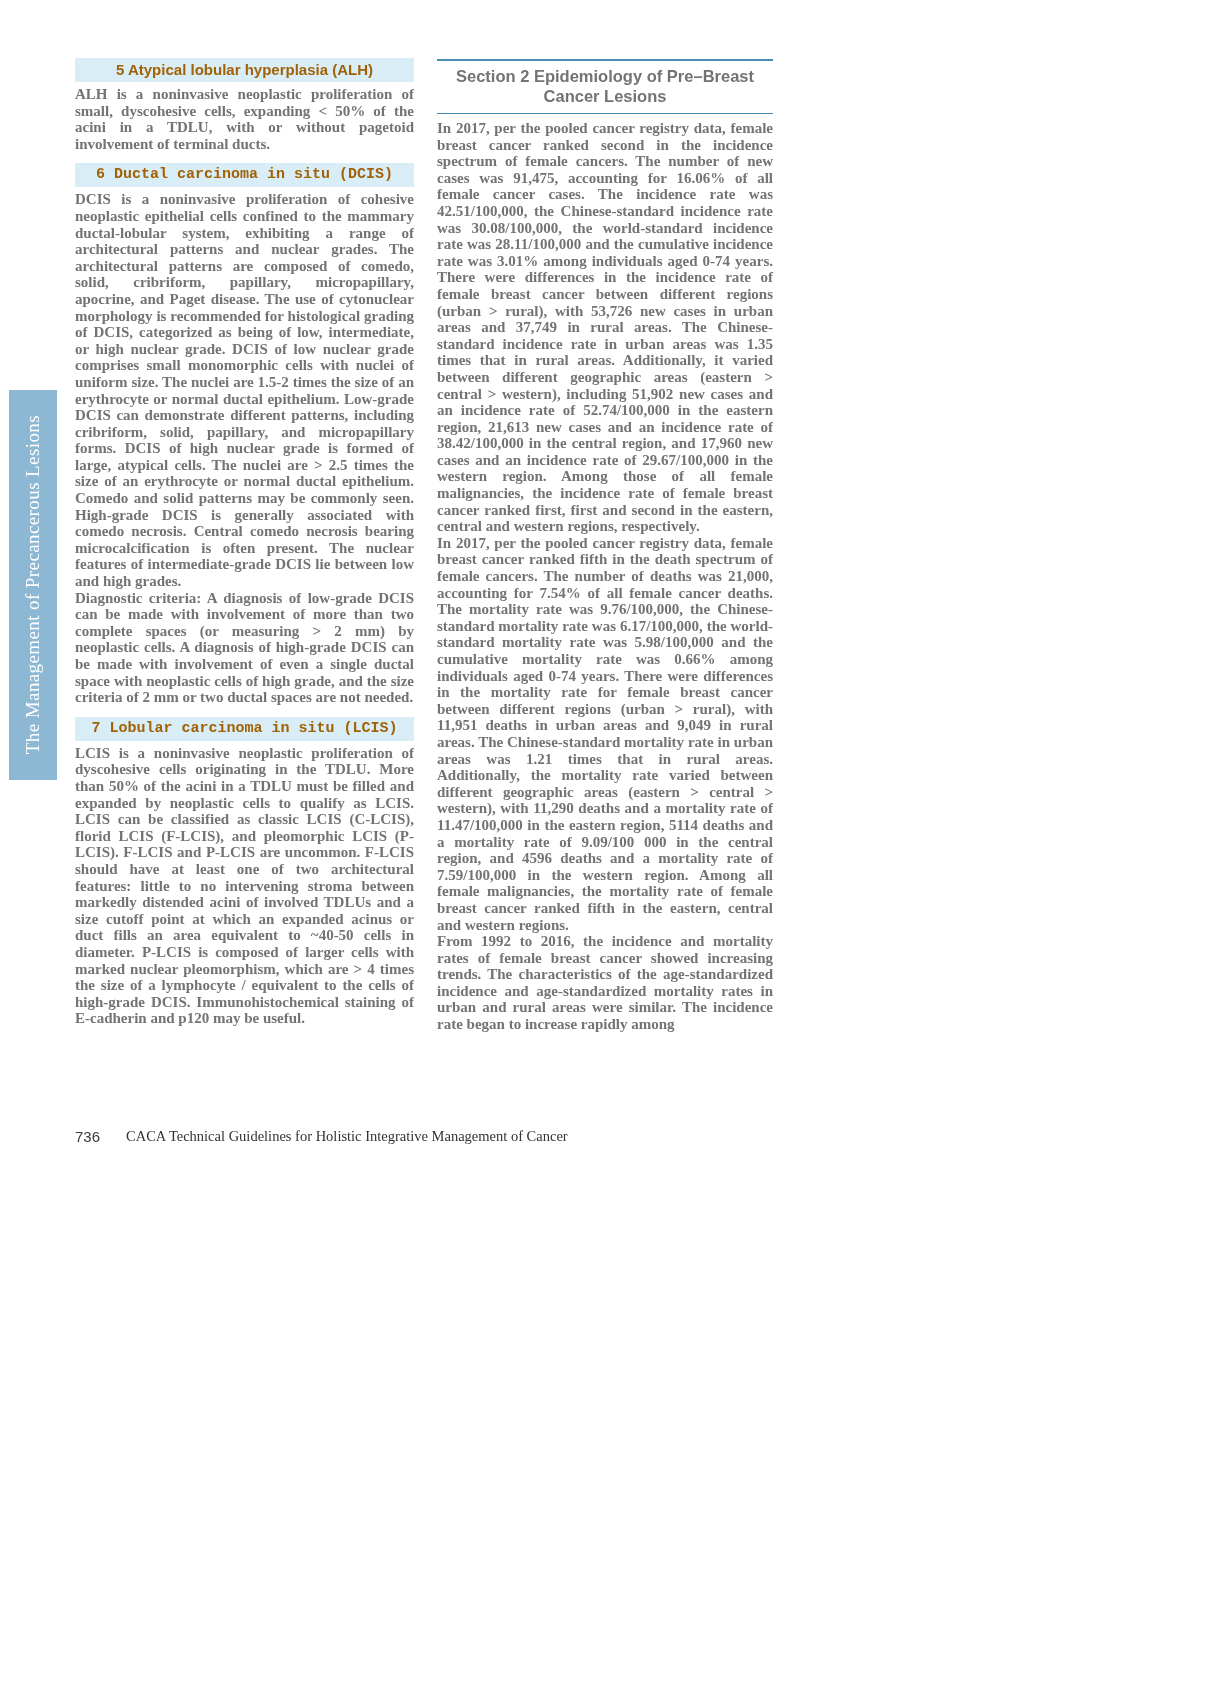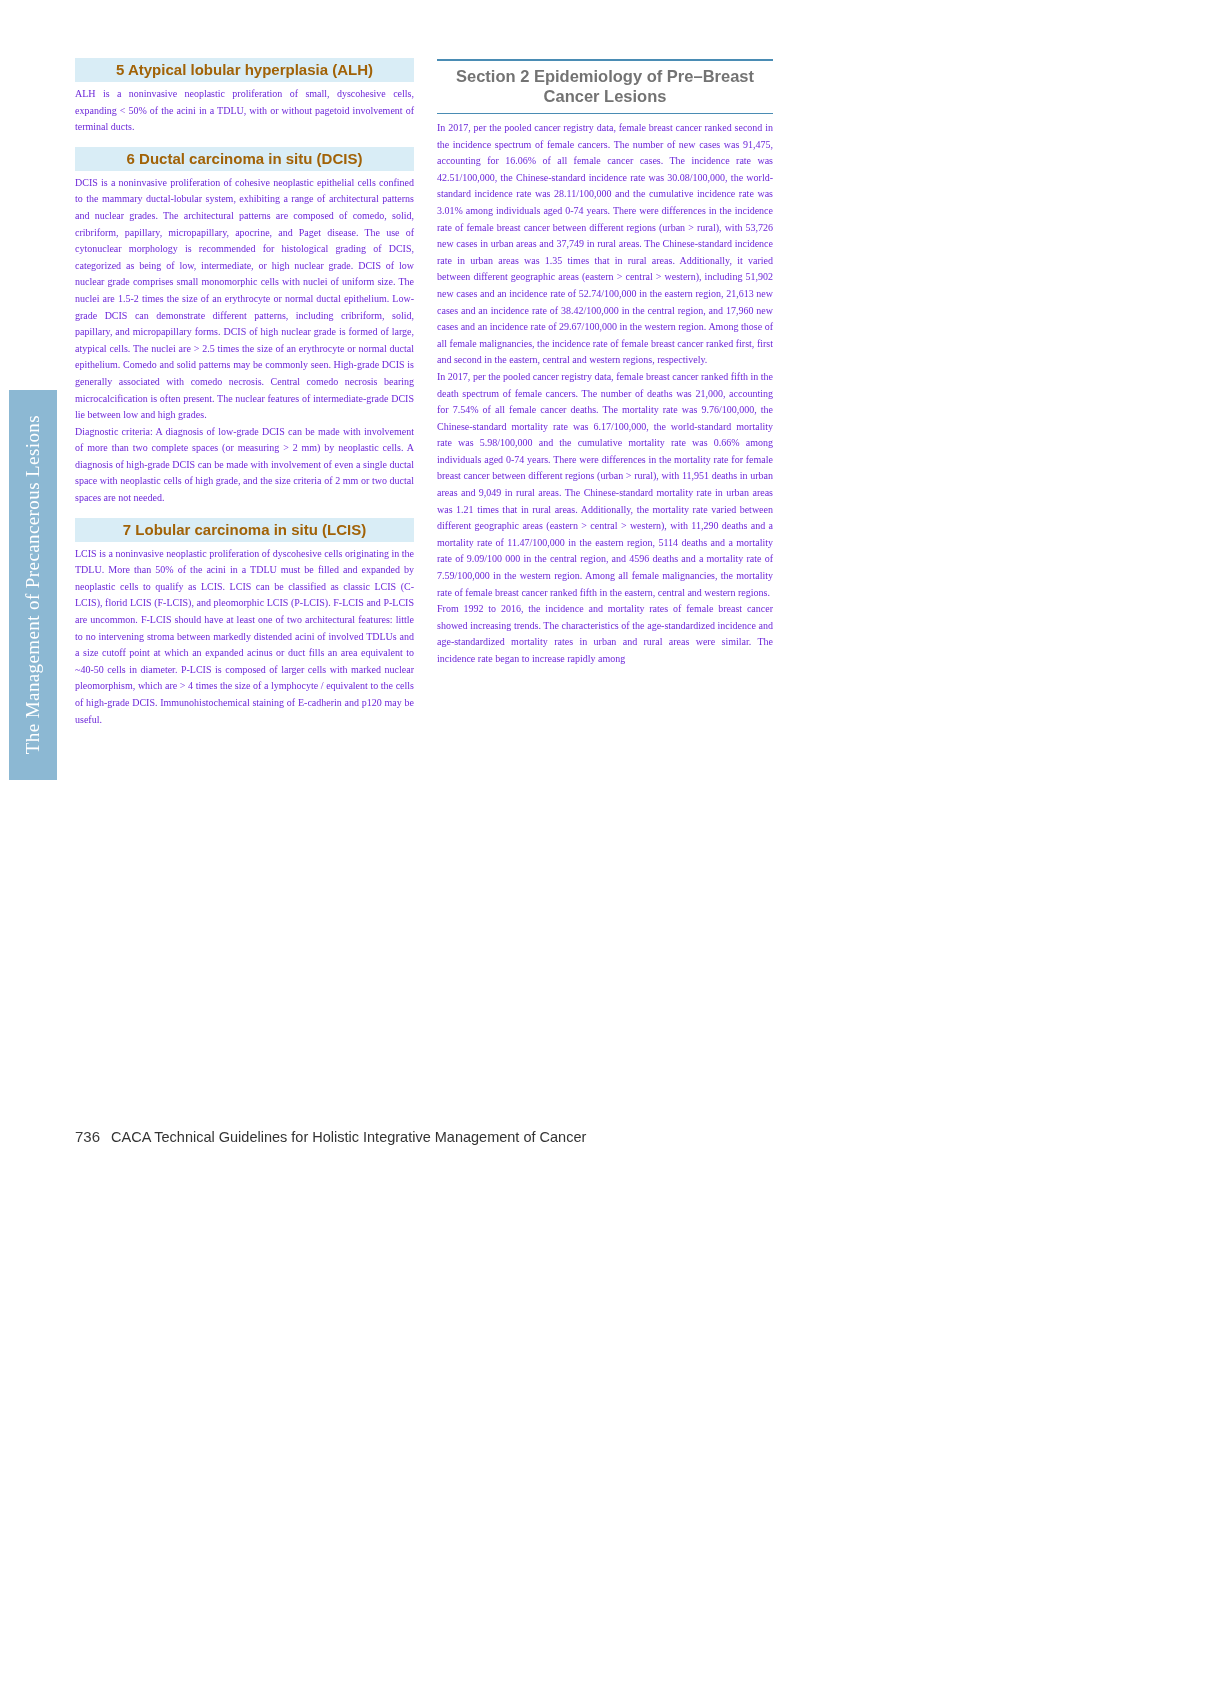--- a/index.html
+++ b/index.html
@@ -28,38 +28,39 @@
     white-space:nowrap;
   }
 
   
   .col{position:absolute;}
   .col-left{left:75px;top:58px;width:339px;}
   .col-right{left:437px;top:59px;width:336px;}
 
   p.body{
     margin:0;
-    font-size:10px;
+    font-size:15px;
     line-height:16.6px;
     text-align:justify;
-    color:#6d28d9;
+    color:#737373;
+    font-weight:bold;
   }
 
   .section-bar{
     background:#d9edf6;
     color:#a16207;
     font-family:"Liberation Sans",sans-serif;
     font-weight:bold;
     font-size:15px;
     line-height:17px;
     text-align:center;
     padding:3px 0 4px 0;
     margin:0 0 4px 0;
   }
-  .section-bar.gap{margin-top:11px;}
+  .section-bar.gap{margin-top:11px;font-family:Liberation Mono, monospace;}
 
   .right-heading{
     border-top:2px solid #4a8cb4;
     border-bottom:1.5px solid #4a8cb4;
     padding:5px 4px 7px 4px;
     margin:0 0 6px 0;
   }
   .right-heading h2{
     margin:0;
     color:#737373;
@@ -72,22 +73,22 @@
 
   .footer{
     position:absolute;left:75px;top:1128px;width:720px;
     display:flex;align-items:center;
   }
   .footer .num{
     font-family:"Liberation Sans",sans-serif;
     font-size:15px;color:#3a3a3a;
   }
   .footer .title{
-    margin-left:11px;
-    font-family:Liberation Sans, sans-serif;
+    margin-left:26px;
+    font-family:Liberation Serif, serif;
     font-size:14.5px;color:#333333;
   }
 </style>
 </head>
 <body>
 
 <div class="page">
 
   <div class="sidebar">
     <span class="sidebar-text">The Management of Precancerous Lesions</span>

